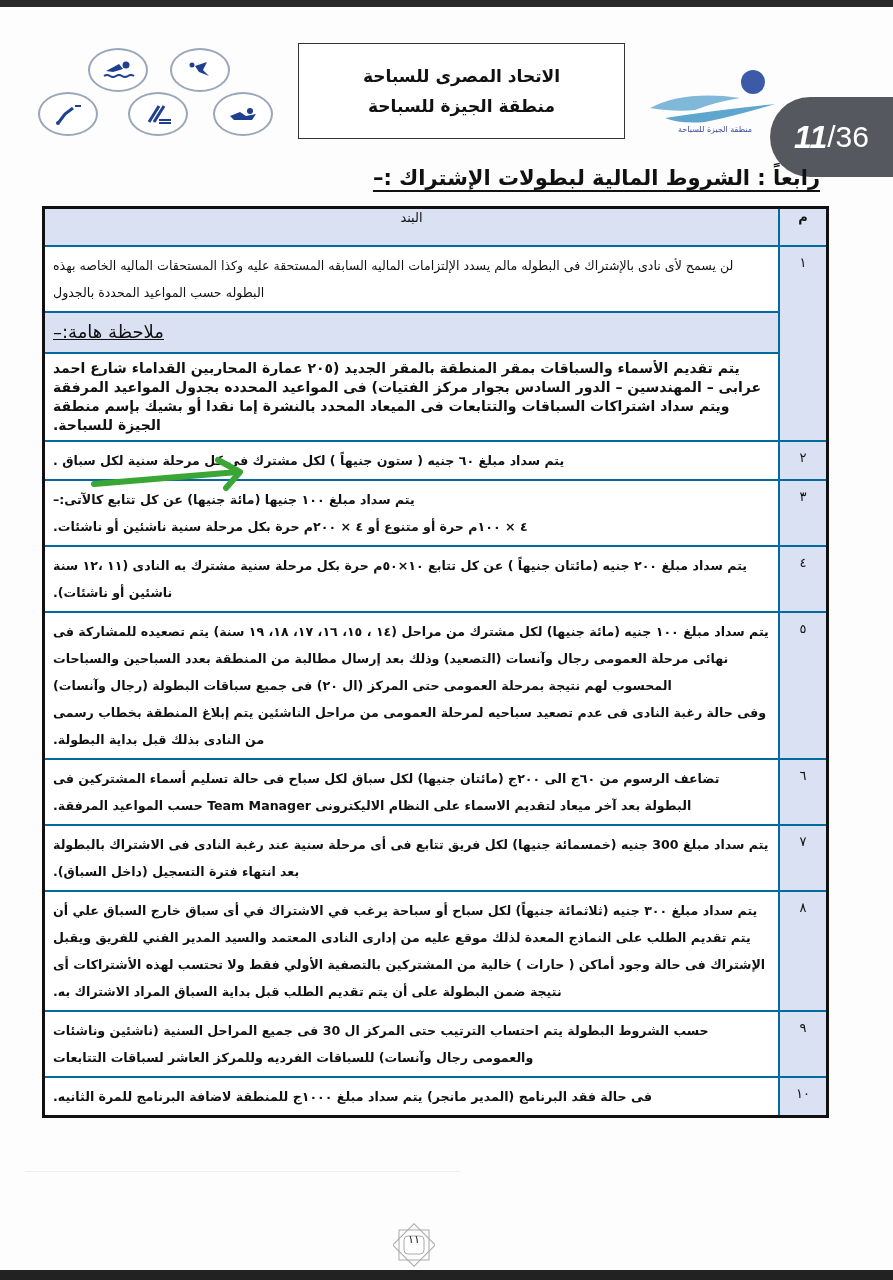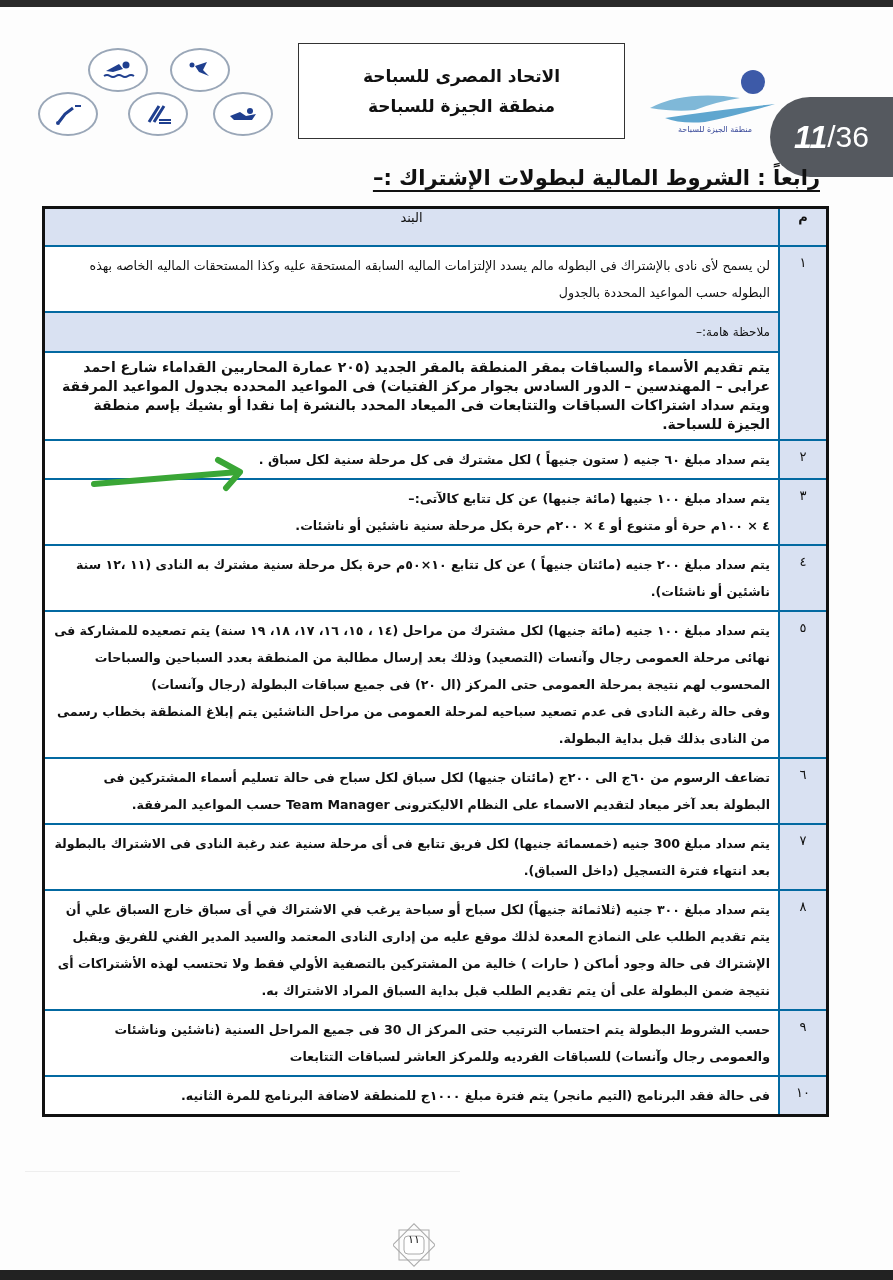--- a/index.html
+++ b/index.html
@@ -12,24 +12,24 @@
   .title-box{position:absolute;left:298px;top:43px;width:325px;height:94px;border:1.5px solid #333;background:#fff;display:flex;flex-direction:column;align-items:center;justify-content:center;gap:10px;direction:rtl;}
   .title-box .t{font-family:"DejaVu Sans",sans-serif;font-weight:bold;font-size:17px;}
   .logo{position:absolute;left:645px;top:60px;width:140px;height:80px;}
   .badge{position:absolute;left:770px;top:97px;width:123px;height:80px;background:#55595f;border-radius:40px 0 0 40px;color:#fff;display:flex;align-items:center;justify-content:center;font-family:"Liberation Sans",sans-serif;font-size:30px;}
   .badge b{font-weight:bold;font-size:32px;font-style:italic;}
   .section-heading{position:absolute;right:73px;top:166px;direction:rtl;font-weight:bold;font-size:21px;text-decoration:underline;text-underline-offset:5px;white-space:nowrap;}
   table.terms{position:absolute;left:42px;top:206px;width:787px;border-collapse:collapse;direction:rtl;border:3px solid #111;}
   table.terms td, table.terms th{border:2px solid #0369a1;vertical-align:top;}
   .col-num{width:44px;background:#d9e1f2;text-align:center;font-size:13px;padding-top:8px;}
   th.col-num{vertical-align:middle;padding:0;}
-  .col-text{background:#fff;padding:5px 8px;font-size:12.6px;font-weight:bold;line-height:27px;text-align:right;}
+  .col-text{background:#fff;padding:5px 8px;font-size:12.6px;font-weight:bold;line-height:27px;text-align:left;}
   th.hdr{background:#d9e1f2;height:34px;font-weight:normal;font-size:13px;vertical-align:middle;}
   .sub-note{background:#d9e1f2 !important;}
-  .note-title{font-weight:normal;font-size:12px;}
+  .note-title{text-decoration:underline;font-weight:normal;font-size:18px;}
   .plain{font-weight:normal;}
   .arrow{position:absolute;left:90px;top:456px;width:160px;height:40px;}
   .footer-emblem{position:absolute;left:393px;top:1222px;width:42px;height:46px;}
   .footer-num{position:absolute;left:393px;top:1233px;width:42px;text-align:center;font-size:11px;color:#111;}
   .faint-line{position:absolute;left:25px;top:1171px;width:435px;height:1px;background:#eee;}
 </style>
 </head>
 <body>
 
 <div class="topbar"></div>
@@ -139,21 +139,21 @@
   <tr>
     <td class="col-num">٨</td>
     <td class="col-text">يتم سداد مبلغ ٣٠٠ جنيه (ثلاثمائة جنيهاً) لكل سباح أو سباحة يرغب في الاشتراك في أى سباق خارج السباق علي أن يتم تقديم الطلب على النماذج المعدة لذلك موقع عليه من إدارى النادى المعتمد والسيد المدير الفني للفريق ويقبل الإشتراك فى حالة وجود أماكن ( حارات ) خالية من المشتركين بالتصفية الأولي فقط ولا تحتسب لهذه الأشتراكات أى نتيجة ضمن البطولة على أن يتم تقديم الطلب قبل بداية السباق المراد الاشتراك به.</td>
   </tr>
   <tr>
     <td class="col-num">٩</td>
     <td class="col-text">حسب الشروط البطولة يتم احتساب الترتيب حتى المركز ال 30 فى جميع المراحل السنية (ناشئين وناشئات والعمومى رجال وآنسات) للسباقات الفرديه وللمركز العاشر لسباقات التتابعات</td>
   </tr>
   <tr>
     <td class="col-num">١٠</td>
-    <td class="col-text">فى حالة فقد البرنامج (التيم مانجر) يتم فترة مبلغ ١٠٠٠ج للمنطقة لاضافة البرنامج للمرة الثانيه.</td>
+    <td class="col-text">فى حالة فقد البرنامج (المدير مانجر) يتم سداد مبلغ ١٠٠٠ج للمنطقة لاضافة البرنامج للمرة الثانيه.</td>
   </tr>
 </tbody>
   </table>
 
 <svg class="arrow" viewBox="0 0 160 40">
   <path d="M4 28 L148 16" stroke="#3aa636" stroke-width="6" stroke-linecap="round" fill="none"></path>
   <path d="M128 4 L150 16 L136 32" stroke="#3aa636" stroke-width="6" stroke-linecap="round" stroke-linejoin="round" fill="none"></path>
 </svg>
 
 <div class="faint-line"></div>

